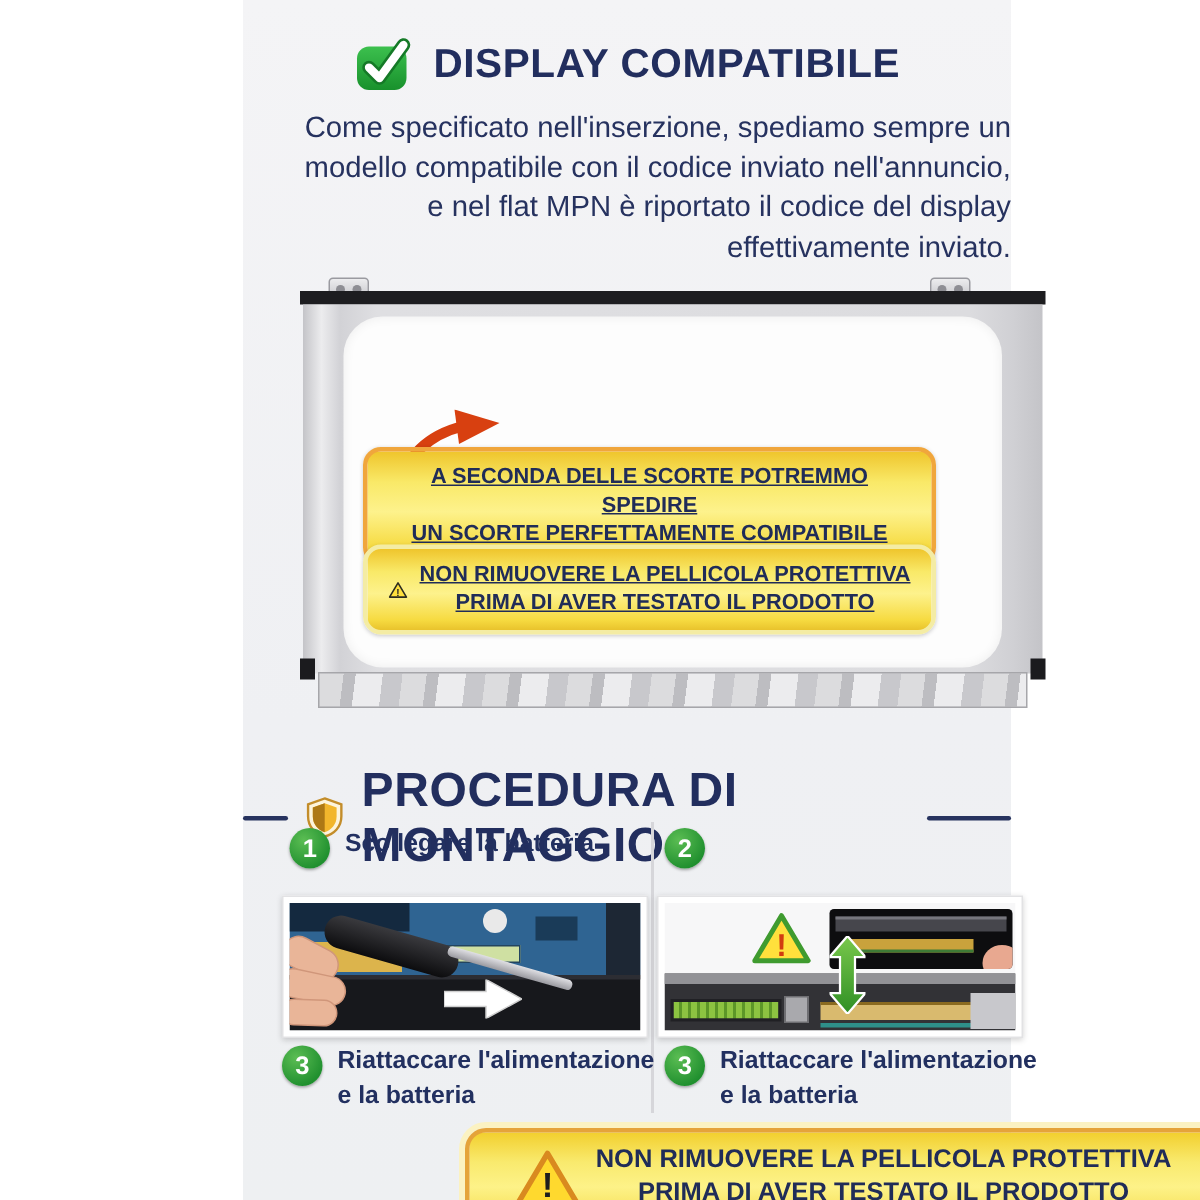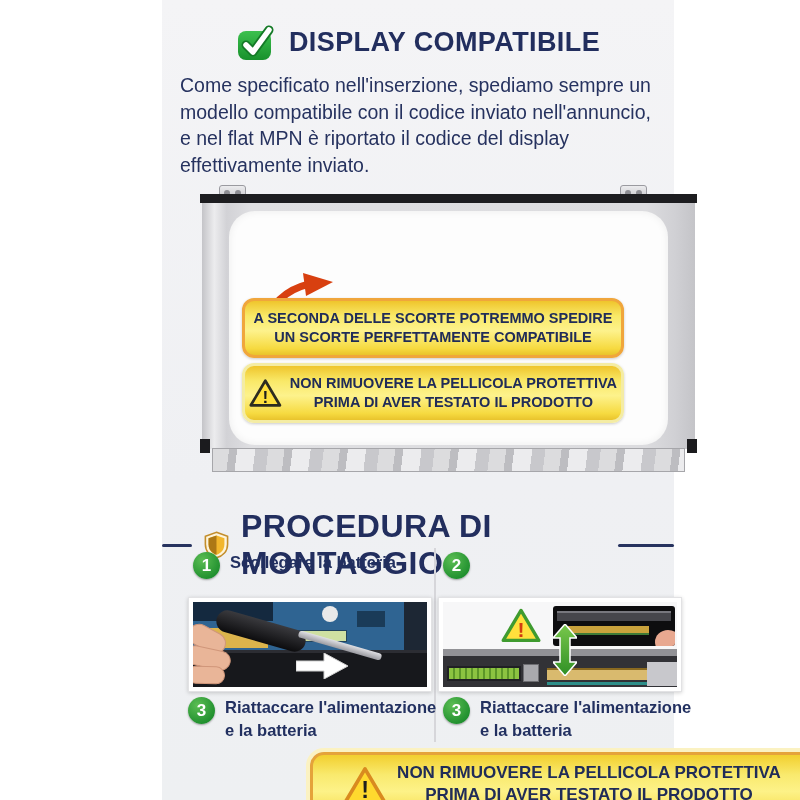--- a/index.html
+++ b/index.html
@@ -5,21 +5,21 @@
   * { margin:0; padding:0; box-sizing:border-box; }
   body { width:800px; height:800px; background:#ffffff; font-family:"Liberation Sans", sans-serif; }
   .page { position:relative; width:800px; height:800px; background:#ffffff; overflow:hidden; }
   .content { position:absolute; left:130px; top:0; width:512px; height:800px;
              background:linear-gradient(180deg,#f4f4f6 0%, #eff0f3 60%, #eef0f2 100%);margin-left:32px; }
 
   
   .header { position:absolute; top:24px; left:0; right:0; display:flex; justify-content:center; align-items:center; gap:13px; }
   .title { font-size:27px; font-weight:bold; color:#222e5e; letter-spacing:.4px; }
 
-  .intro { position:absolute; top:72px; left:18px; right:0; text-align:left; color:#26325f; font-size:19.5px; line-height:26.5px; }
+  .intro { position:absolute; top:72px; left:4px; right:0; text-align:right; color:#26325f; font-size:19.5px; line-height:26.5px; }
 
   
   .panel { position:absolute; left:38px; top:185px; width:497px; height:287px; }
   .bracket { position:absolute; top:0; width:27px; height:16px;
              background:linear-gradient(180deg,#ececee,#c3c3c8); border:1px solid #9a9aa0; border-radius:3px 3px 0 0; }
   .bracket.left { left:19px; } .bracket.right { left:420px; }
   .bracket::before, .bracket::after { content:""; position:absolute; top:4px; width:6px; height:6px; border-radius:50%; background:#8e8e94; }
   .bracket::before { left:4px; } .bracket::after { right:4px; }
   .top-strip { position:absolute; top:9px; left:0; width:100%; height:9px; background:#1d1d20; }
   .panel-body { position:absolute; top:18px; left:2px; right:2px; height:246px;
@@ -28,23 +28,23 @@
             border-radius:26px; box-shadow:inset 0 0 8px rgba(0,0,0,.07); }
   .side-black { position:absolute; width:10px; height:14px; background:#1b1b1e; top:254px; }
   .side-black.l { left:0; } .side-black.r { right:0; }
   .foil { position:absolute; left:12px; right:12px; top:263px; height:24px; border:1px solid #a6a6aa;
       background:repeating-linear-gradient(97deg,#dcdcde 0 16px,#bdbdc1 16px 24px,#ececee 24px 42px,#c8c8cc 42px 55px),
                  linear-gradient(180deg,#d4d4d8,#b6b6ba); }
 
   .arrow-curve { position:absolute; left:55px; top:88px; }
 
   .banner { position:absolute; left:42px; width:382px; border-radius:12px; text-align:center;
-            font-weight:bold; color:#202c58; font-size:14.5px; line-height:19px; padding:8px 4px;
+            font-weight:bold; color:#202c58; font-size:14.5px; line-height:19px; padding:8px 14px;
             background:linear-gradient(180deg,#efc52c 0%, #f9e968 28%, #fdf28c 55%, #f6da40 88%, #e9c32c 100%);
-            box-shadow:0 1px 3px rgba(0,0,0,.2); }
+            box-shadow:0 1px 3px rgba(0,0,0,.2);text-decoration:underline; }
   .banner1 { top:113px; border:3px solid #f0a63c; }
   .banner2 { top:178px; border:3px solid #f4ecA4; display:flex; align-items:center; justify-content:center; gap:8px; }
   .banner2 .txt { flex:0 0 auto; }
 
   
   .proc-header { position:absolute; top:508px; left:0; right:0; display:flex; align-items:center; justify-content:center; gap:11px; }
   .rule { height:3px; background:#27335f; border-radius:2px; }
   .rule.l { width:38px; } .rule.r { width:70px; }
   .proc-title { font-size:32px; font-weight:bold; color:#222e5e; letter-spacing:.4px; }
 

